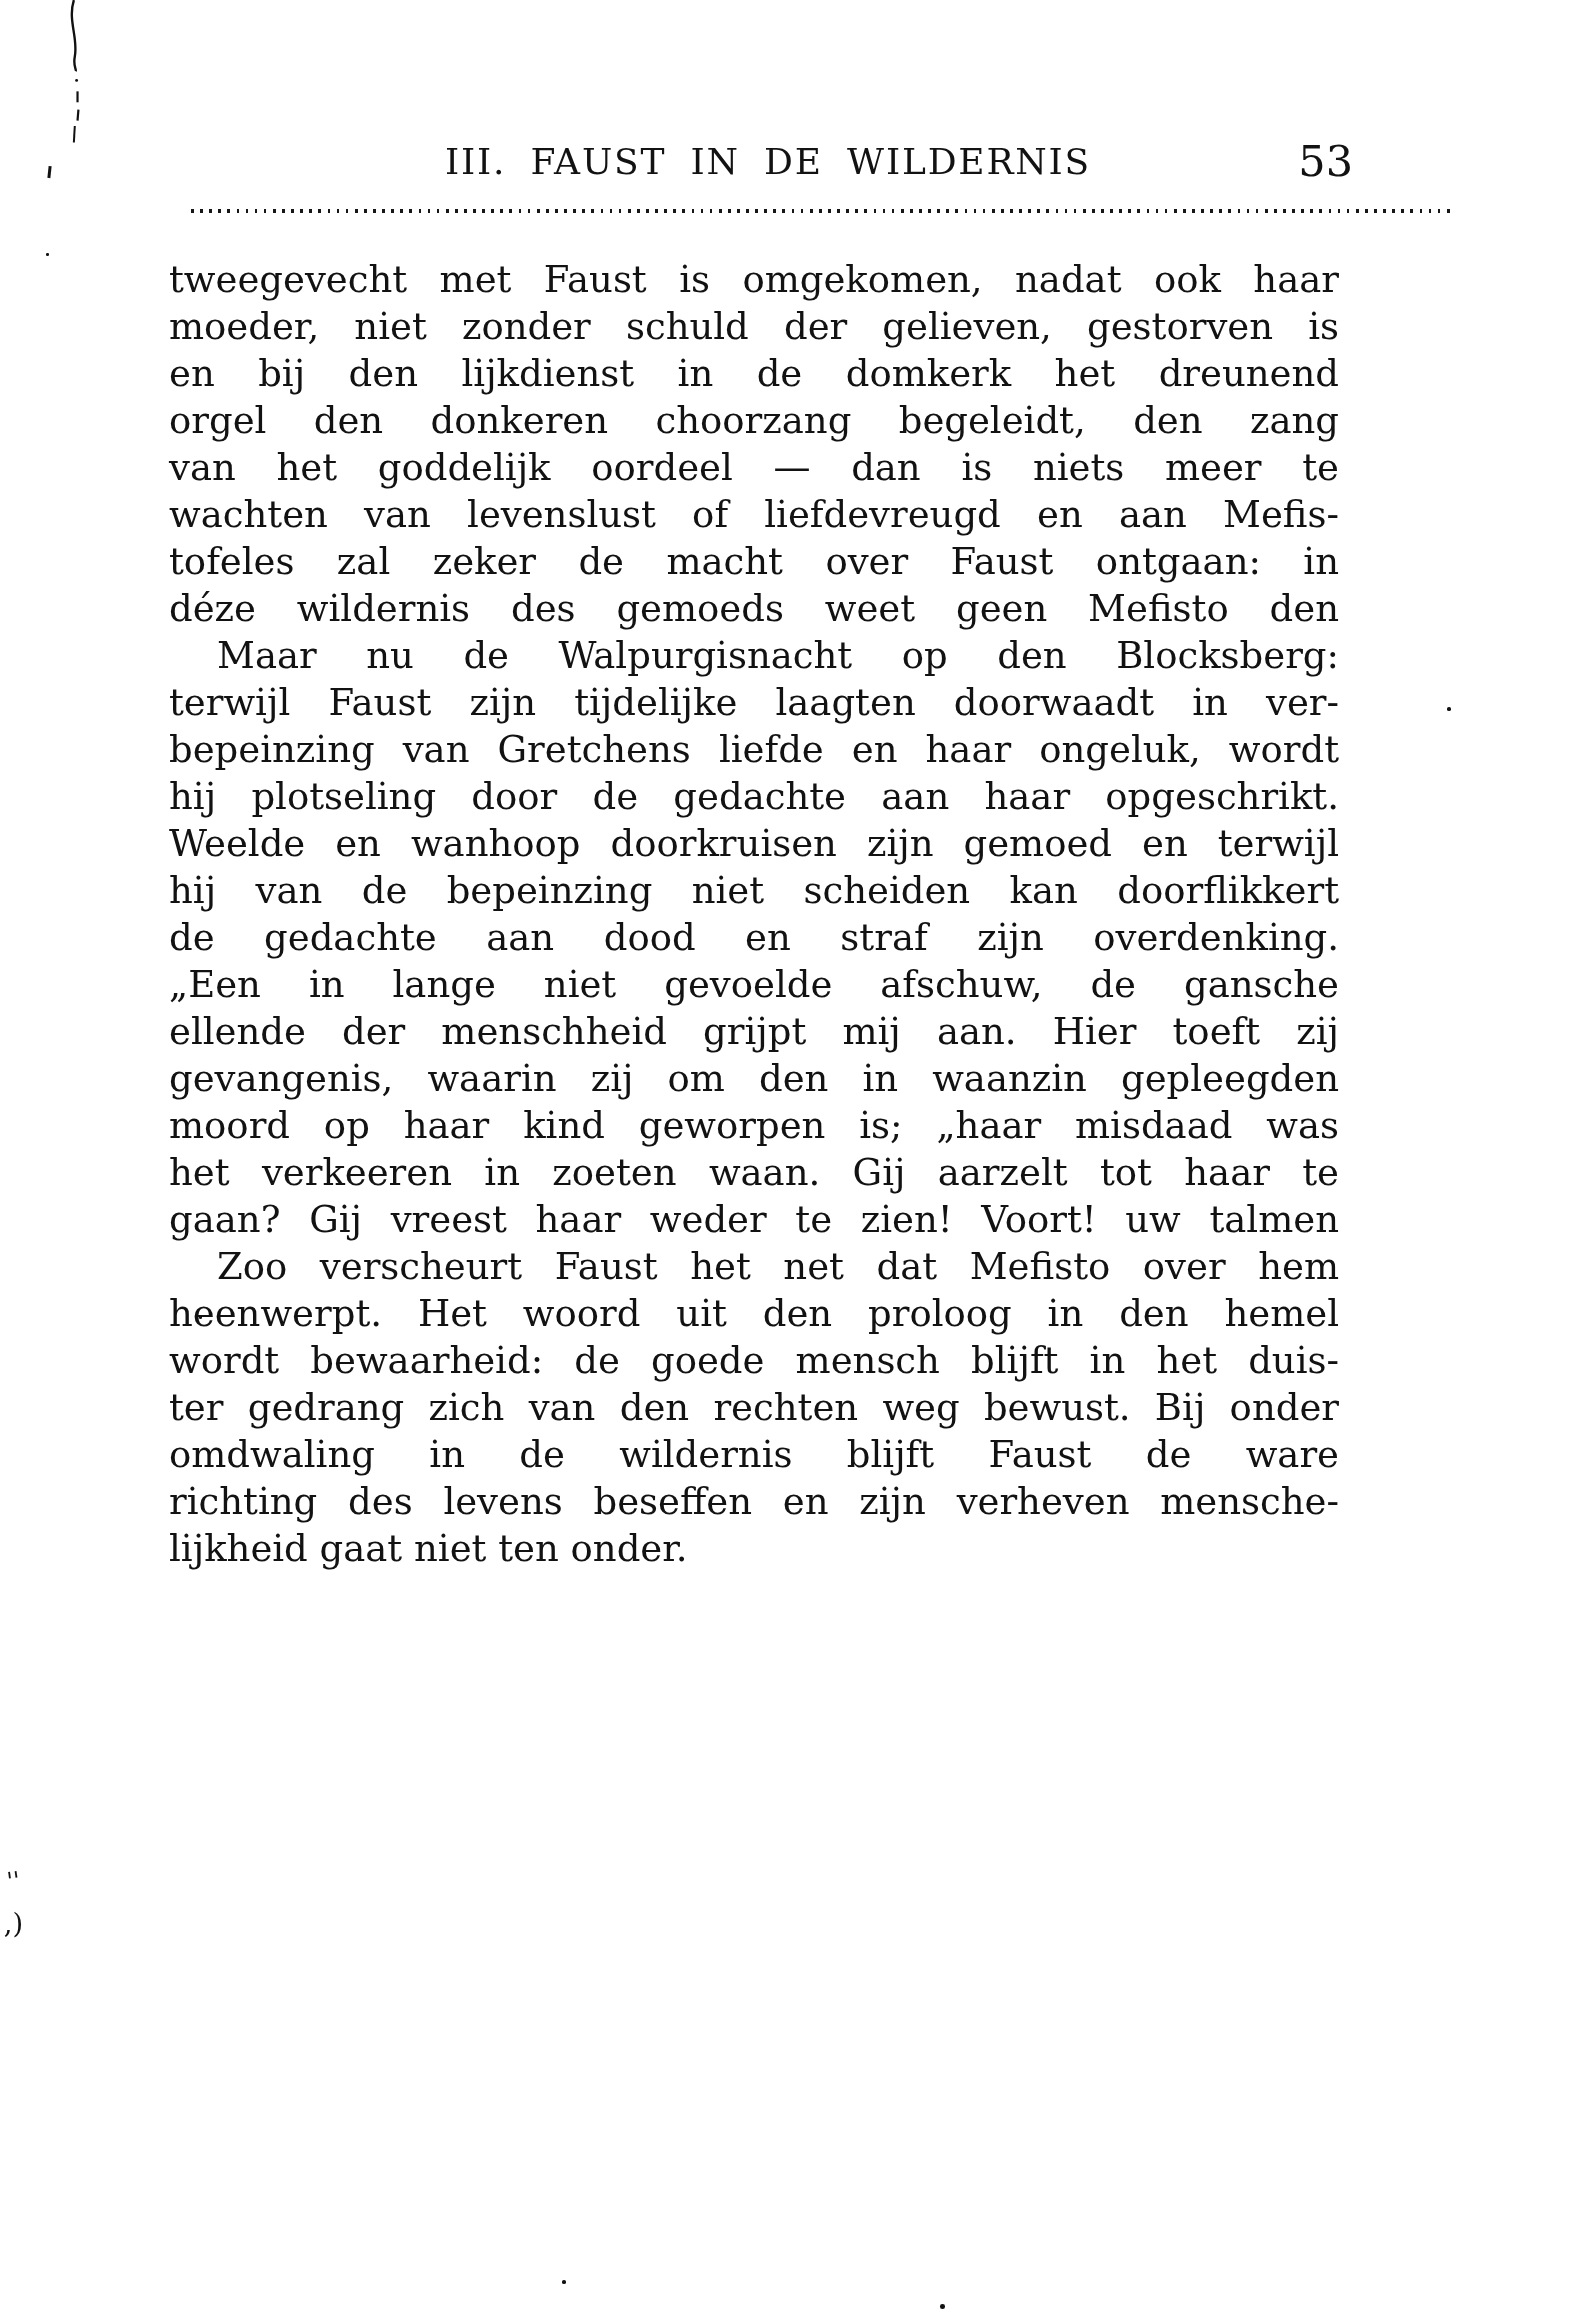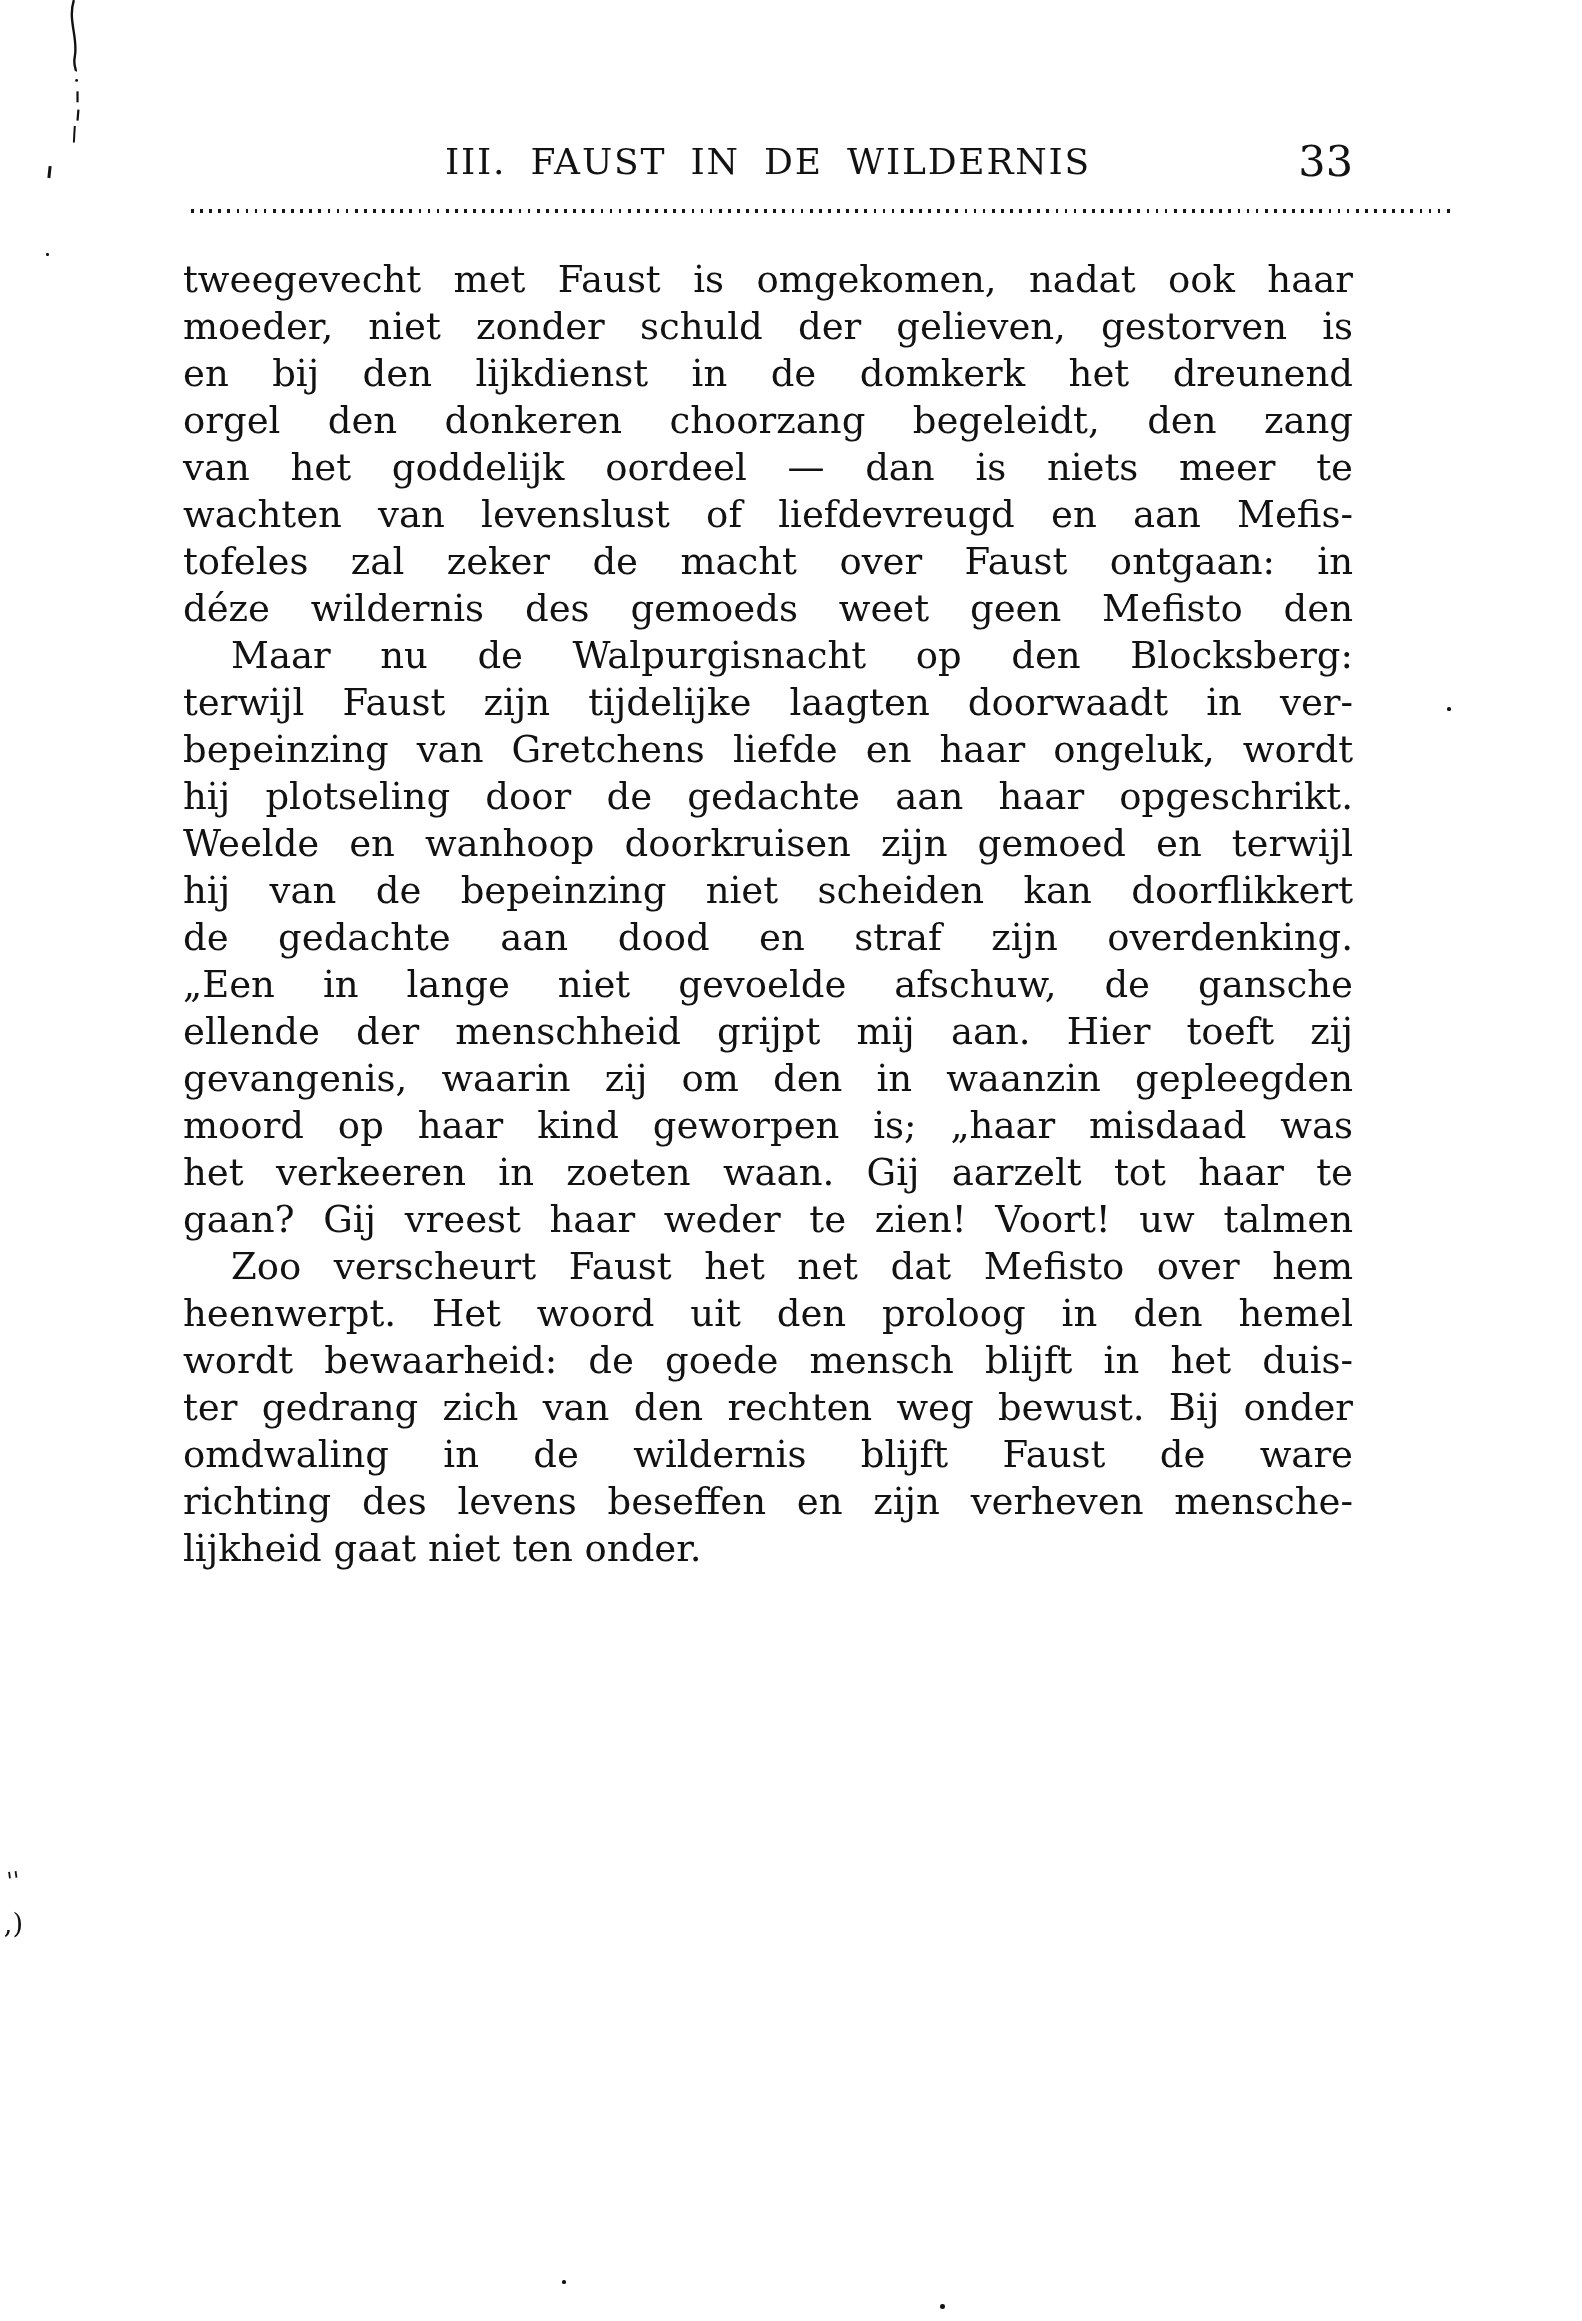--- a/index.html
+++ b/index.html
@@ -44,21 +44,21 @@
     left: 191px;
     width: 1265px;
     height: 3.7px;
     background: repeating-linear-gradient(to right, #161616 0 2.7px, transparent 2.7px 9.1px);
   }
 
   
   .body-text {
     position: absolute;
     top: 256px;
-    left: 183px;
+    left: 169px;
     width: 1170px;
     font-size: 37px;
   }
   .line {
     height: 47px;
     line-height: 47px;
     white-space: nowrap;
     text-align: justify;
     text-align-last: justify;
   }
@@ -82,21 +82,21 @@
     font-family: "DejaVu Serif", serif;
   }
 </style>
 </head>
 <body>
 
 <div class="page">
 
   <div class="header-row">
     <span class="chapter-title">III. FAUST IN DE WILDERNIS</span>
-    <span class="page-number">33</span>
+    <span class="page-number">53</span>
   </div>
   <div class="header-rule"></div>
 
   <div class="body-text">
       <div>
         <div class="line">tweegevecht met Faust is omgekomen, nadat ook haar</div>
         <div class="line">moeder, niet zonder schuld der gelieven, gestorven is</div>
         <div class="line">en bij den lijkdienst in de domkerk het dreunend</div>
         <div class="line">orgel den donkeren choorzang begeleidt, den zang</div>
         <div class="line">van het goddelijk oordeel — dan is niets meer te</div>

